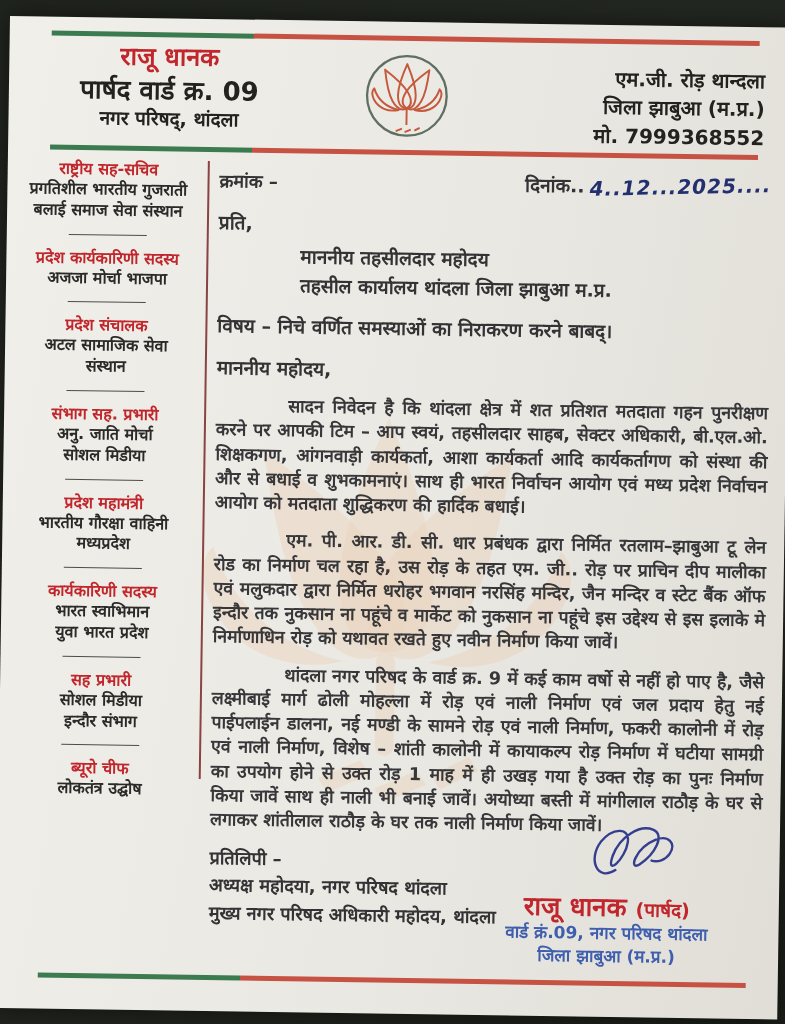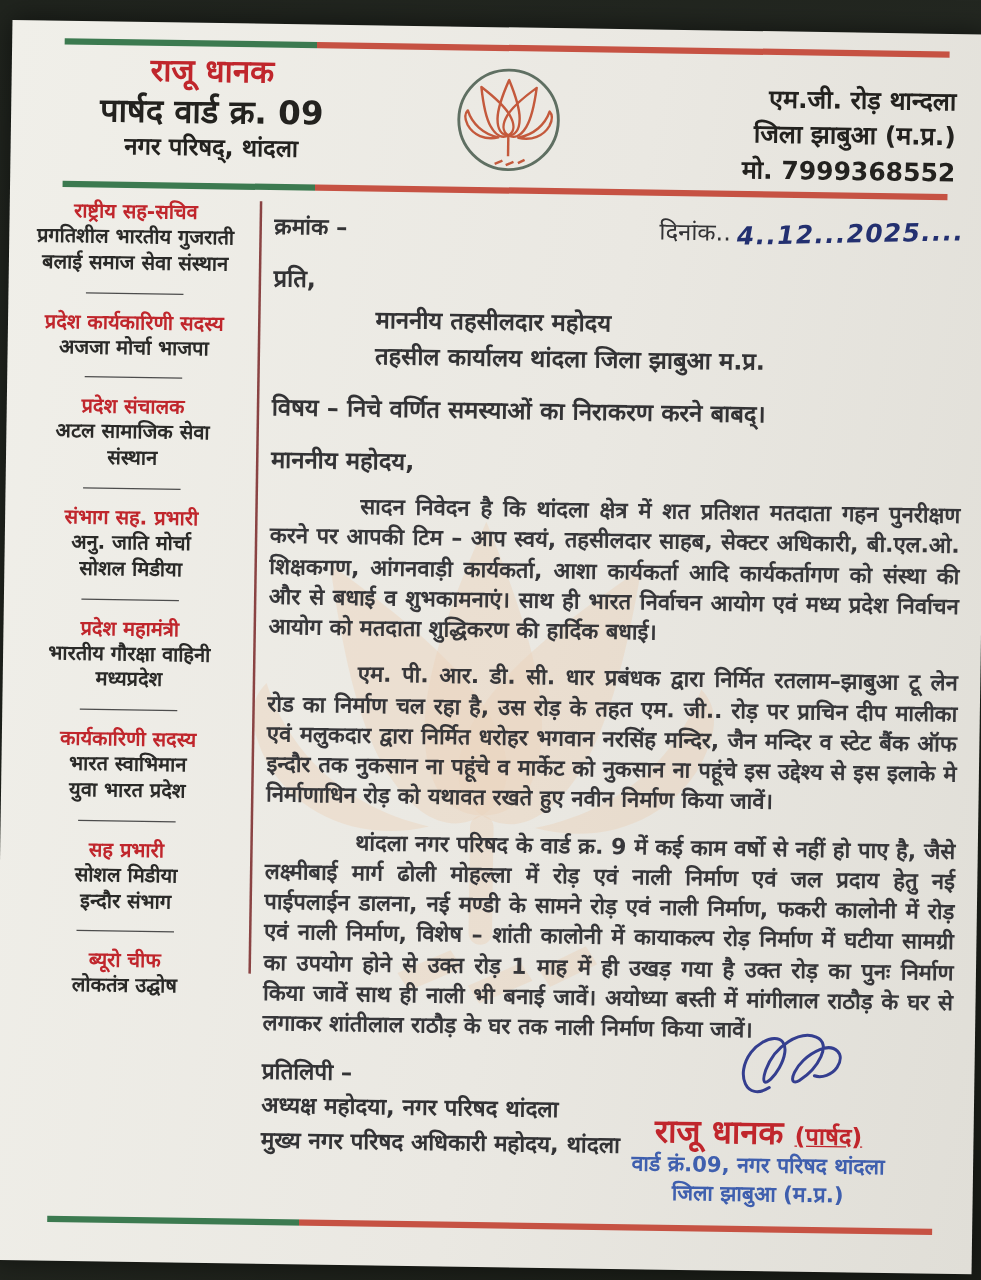--- a/index.html
+++ b/index.html
@@ -31,35 +31,35 @@
   .sidebar{position:absolute;left:4px;top:142px;width:194px;text-align:center;}
   .sb-sec{margin-bottom:6px;}
   .sb-title{color:#c0262c;font-size:16px;font-weight:700;line-height:1.25;}
   .sb-line{color:#2a2a28;font-size:16px;font-weight:700;line-height:1.3;}
   .sb-div{width:78px;border:none;border-top:1.6px solid #4c4c4c;margin:13px auto 13px auto;}
   .vdivider{position:absolute;left:200px;top:142px;width:2px;height:618px;background:#8a4343;}
   
   .body-col{position:absolute;left:212px;top:148px;right:18px;color:#333335;}
   .row-serial{display:flex;justify-content:space-between;align-items:baseline;}
   .serial{font-size:18px;font-weight:700;}
-  .date-label{font-size:19px;font-weight:400;}
+  .date-label{font-size:19px;font-weight:700;}
   .date-hand{font-size:20px;font-weight:600;font-style:italic;color:#233070;
     display:inline-block;transform:rotate(-2deg);letter-spacing:1px;}
   .salutation{font-size:19px;font-weight:700;margin-top:16px;}
   .addr{margin-left:82px;margin-top:6px;font-size:19px;font-weight:700;line-height:1.5;}
   .subject{font-size:19px;font-weight:700;margin-top:14px;}
   .greeting{font-size:19px;font-weight:700;margin-top:16px;}
   .para{font-size:17.6px;font-weight:600;line-height:1.38;text-align:justify;
     text-indent:72px;margin-top:13px;color:#37373a;}
   .copies{margin-top:12px;font-size:18px;font-weight:700;line-height:1.55;}
   
   .sign-block{position:absolute;right:22px;top:792px;width:300px;text-align:center;}
   .sig-svg{width:120px;height:72px;margin-left:60px;}
   .sign-name{color:#c0262c;font-weight:700;font-size:26px;line-height:1.1;}
-  .sign-name .desig{font-size:19px;text-decoration:underline;}
+  .sign-name .desig{font-size:19px;}
   .sign-blue{color:#3f5fae;font-size:17px;font-weight:700;line-height:1.4;}
   
   .watermark{position:absolute;left:150px;top:295px;width:470px;height:540px;opacity:.42;pointer-events:none;}
 </style>
 </head>
 <body>
 
 <div class="paper">
 
   <div class="rule rule-top"></div>

